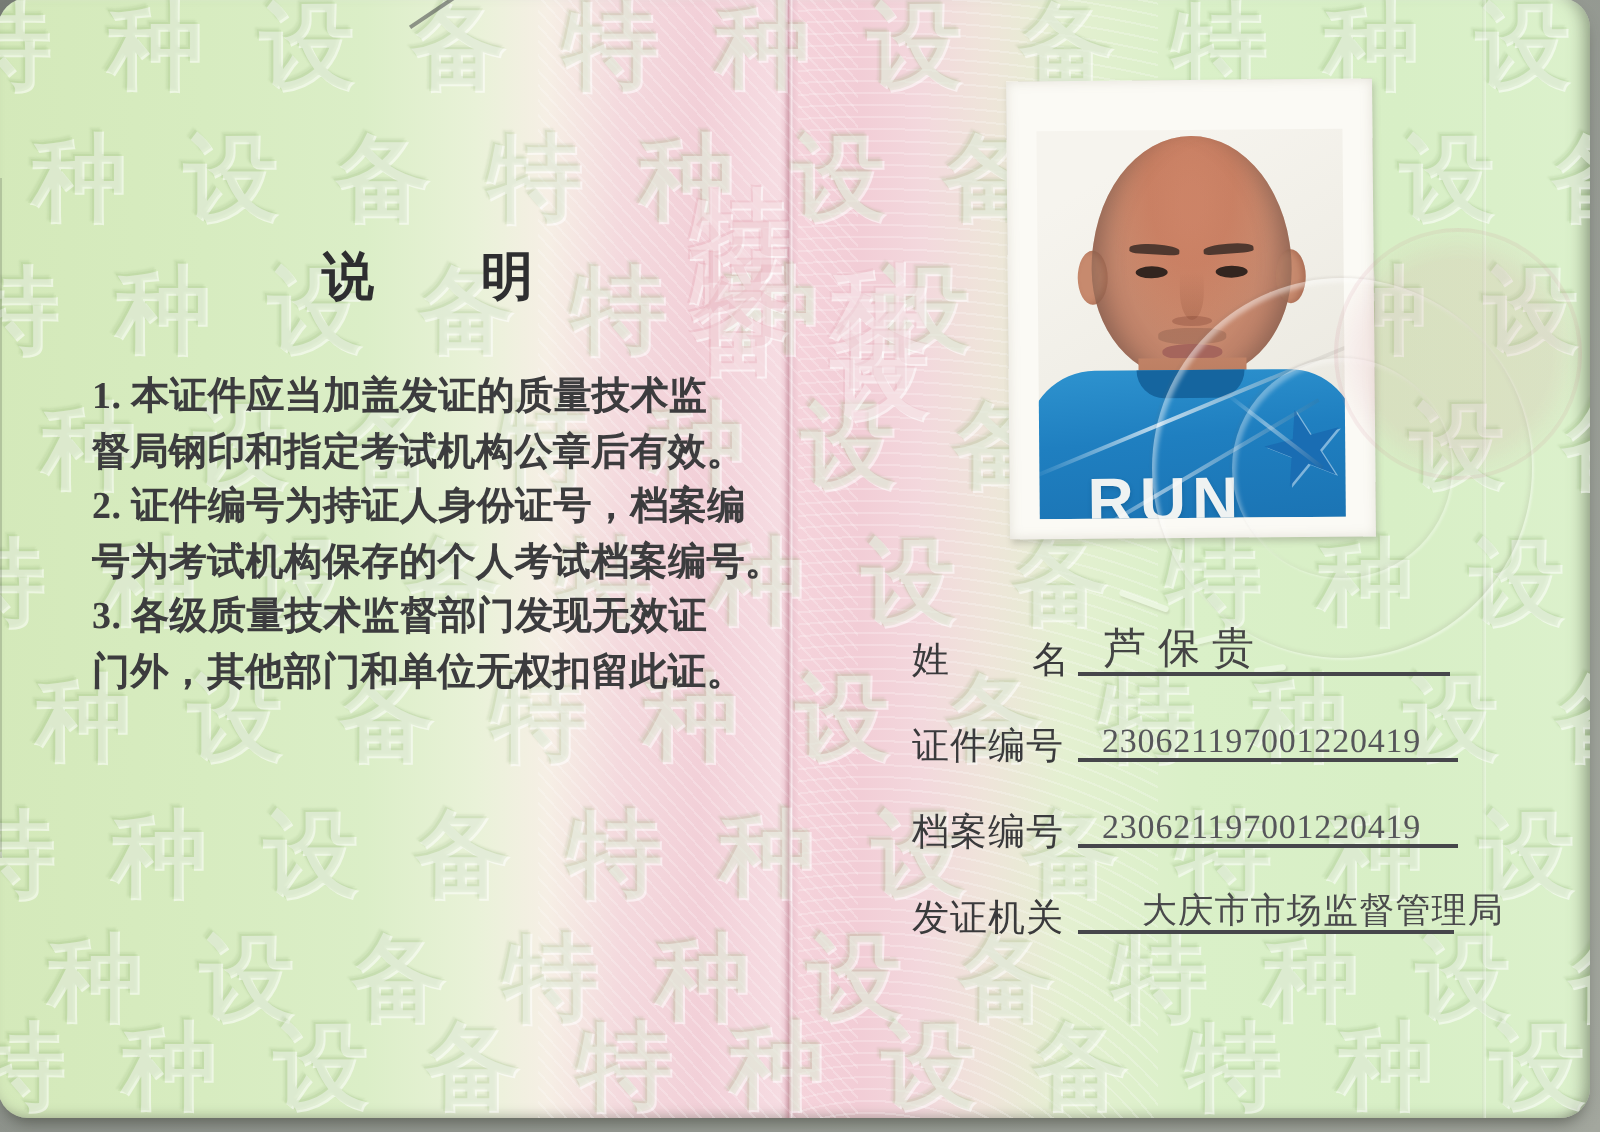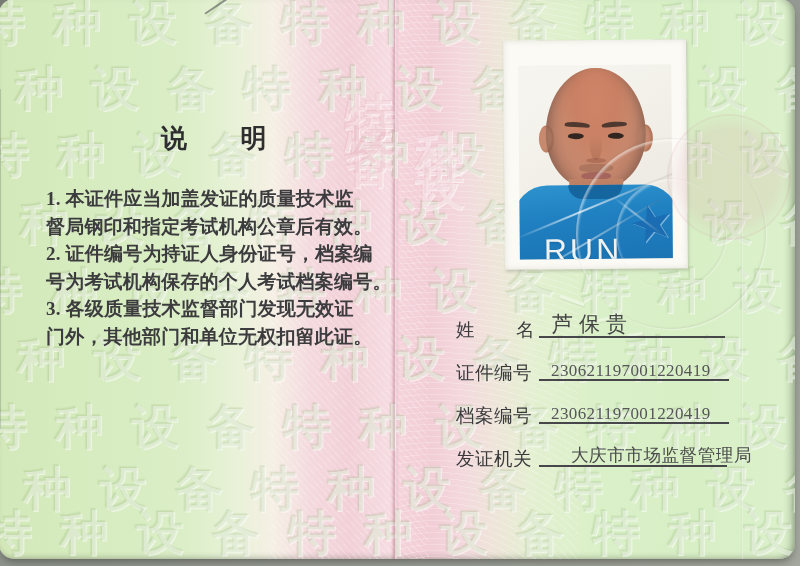--- a/index.html
+++ b/index.html
@@ -126,21 +126,21 @@
         border-radius:0 0 26px 26px;}
   .star{
     position:absolute;right:4px;bottom:10px;font-size:50px;line-height:1;
     color:#1a6db3;transform:rotate(-14deg);
     text-shadow:1px 1px 0 rgba(210,230,245,0.55);
     font-family:"DejaVu Sans",sans-serif;
   }
   .shirt-text{
     position:absolute;left:30px;bottom:-10px;
     font-family:"Liberation Sans","DejaVu Sans",sans-serif;
-    font-weight:normal;font-size:32px;letter-spacing:3px;color:#eef2f2;
+    font-weight:bold;font-size:32px;letter-spacing:3px;color:#eef2f2;
     text-shadow:0 1px 2px rgba(0,60,100,0.3);
   }
   .emboss-line{position:absolute;height:2px;pointer-events:none;
     background:linear-gradient(90deg, rgba(255,255,255,0) 0%, rgba(255,255,255,0.7) 40%, rgba(90,80,70,0.12) 100%);}
   
   .seal-ring{
     position:absolute;border-radius:50%;pointer-events:none;opacity:.6;
     box-shadow:inset 2px 2px 2px rgba(255,255,255,0.75), inset -1px -1px 2px rgba(120,110,100,0.22),
                1px 1px 1px rgba(255,255,255,0.6), -1px -1px 1px rgba(120,110,100,0.15);
   }

